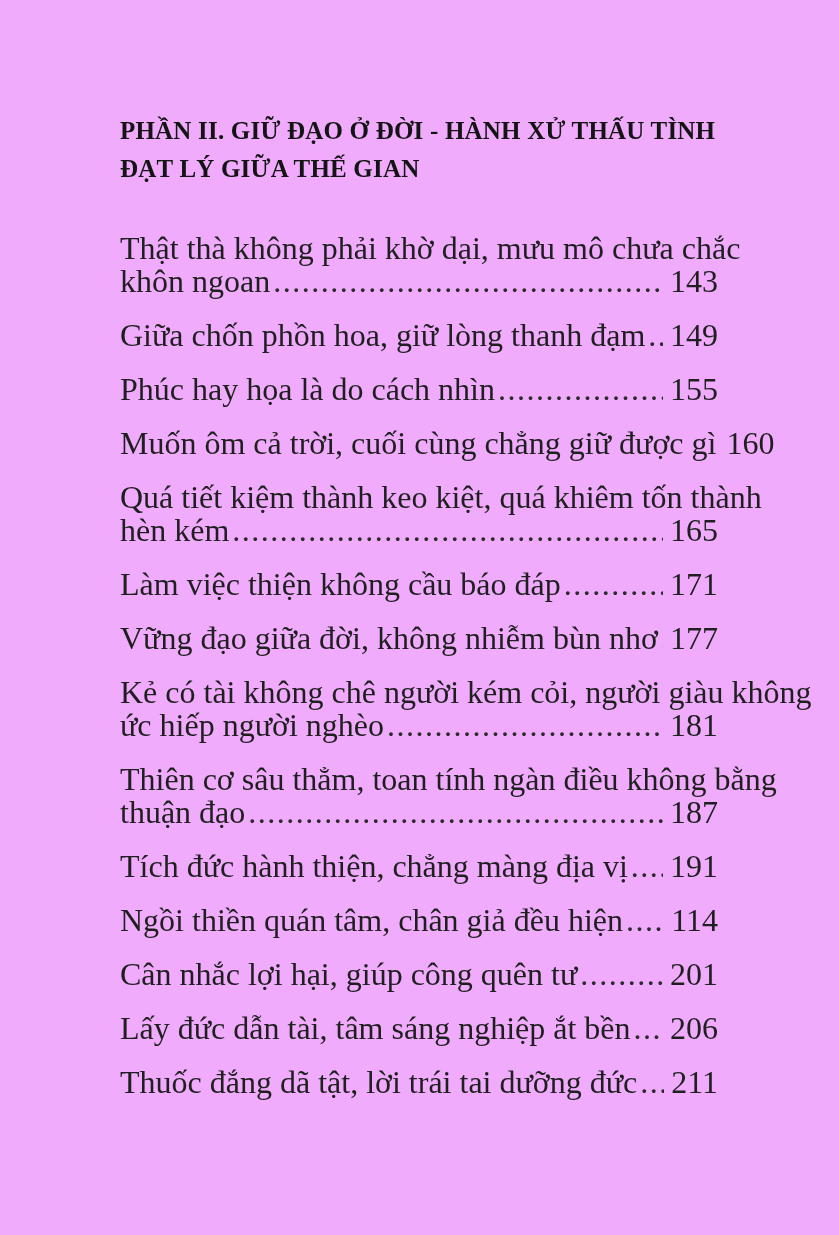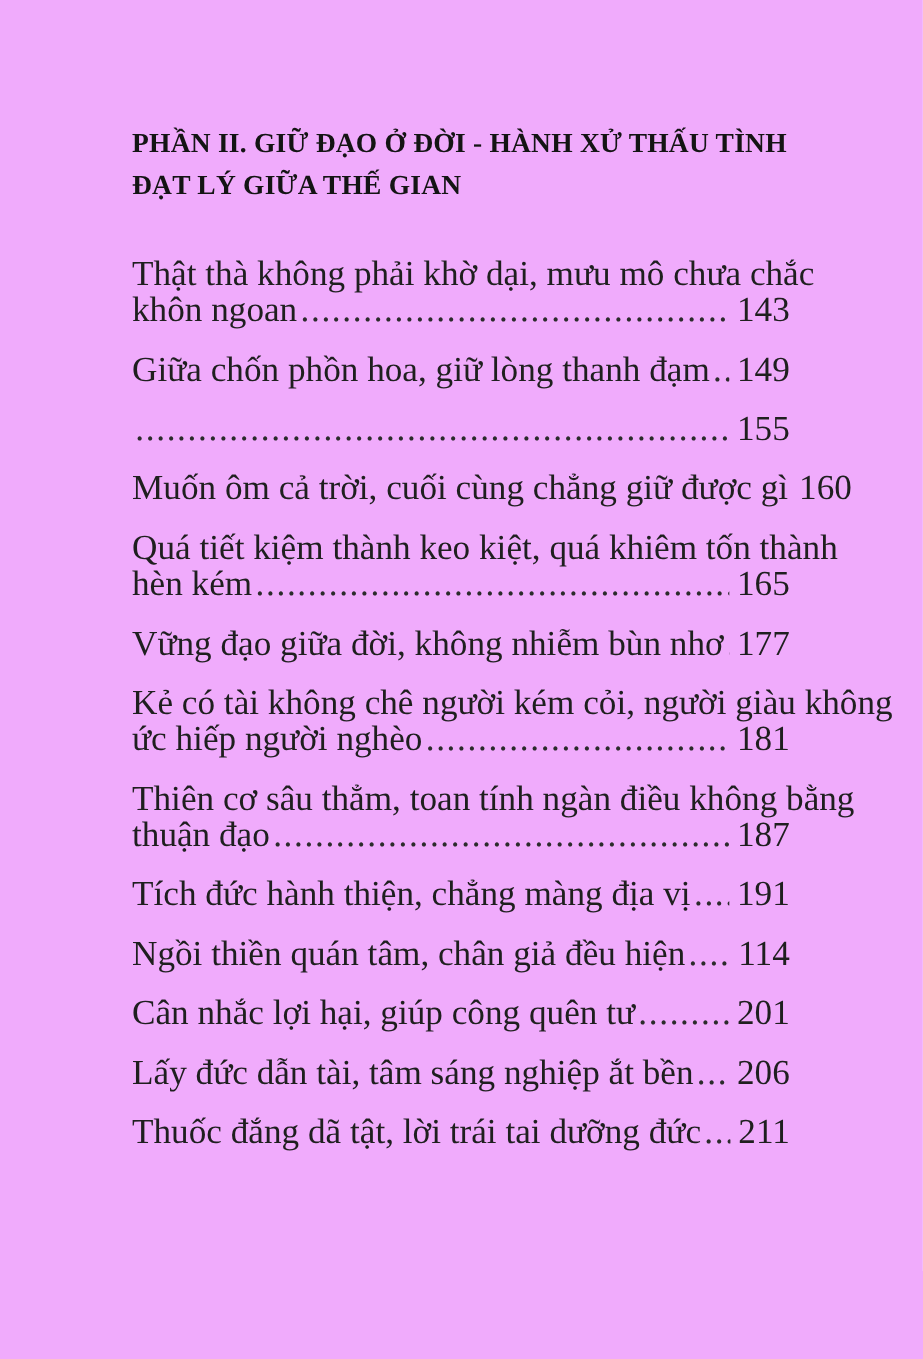--- a/index.html
+++ b/index.html
@@ -94,20 +94,21 @@
   <div class="toc-entry">
     <div class="entry-last">
       <span class="entry-text">Giữa chốn phồn hoa, giữ lòng thanh đạm</span>
       <span class="dots"></span>
       <span class="pg">149</span>
     </div>
   </div>
 
   <div class="toc-entry">
     <div class="entry-last">
+      <span class="entry-text">Phúc hay họa là do cách nhìn</span>
       <span class="dots"></span>
       <span class="pg">155</span>
     </div>
   </div>
 
   <div class="toc-entry">
     <div class="entry-last">
       <span class="entry-text">Muốn ôm cả trời, cuối cùng chẳng giữ được gì</span>
       <span class="dots"></span>
       <span class="pg">160</span>
@@ -116,20 +117,27 @@
 
   <div class="toc-entry">
     <div class="entry-line">Quá tiết kiệm thành keo kiệt, quá khiêm tốn thành</div>
           <div class="entry-last">
       <span class="entry-text">hèn kém</span>
       <span class="dots"></span>
       <span class="pg">165</span>
     </div>
   </div>
 
+  <div class="toc-entry">
+    <div class="entry-last">
+      <span class="entry-text">Làm việc thiện không cầu báo đáp</span>
+      <span class="dots"></span>
+      <span class="pg">171</span>
+    </div>
+  </div>
 
   <div class="toc-entry">
     <div class="entry-last">
       <span class="entry-text">Vững đạo giữa đời, không nhiễm bùn nhơ</span>
       <span class="dots"></span>
       <span class="pg">177</span>
     </div>
   </div>
 
   <div class="toc-entry">

